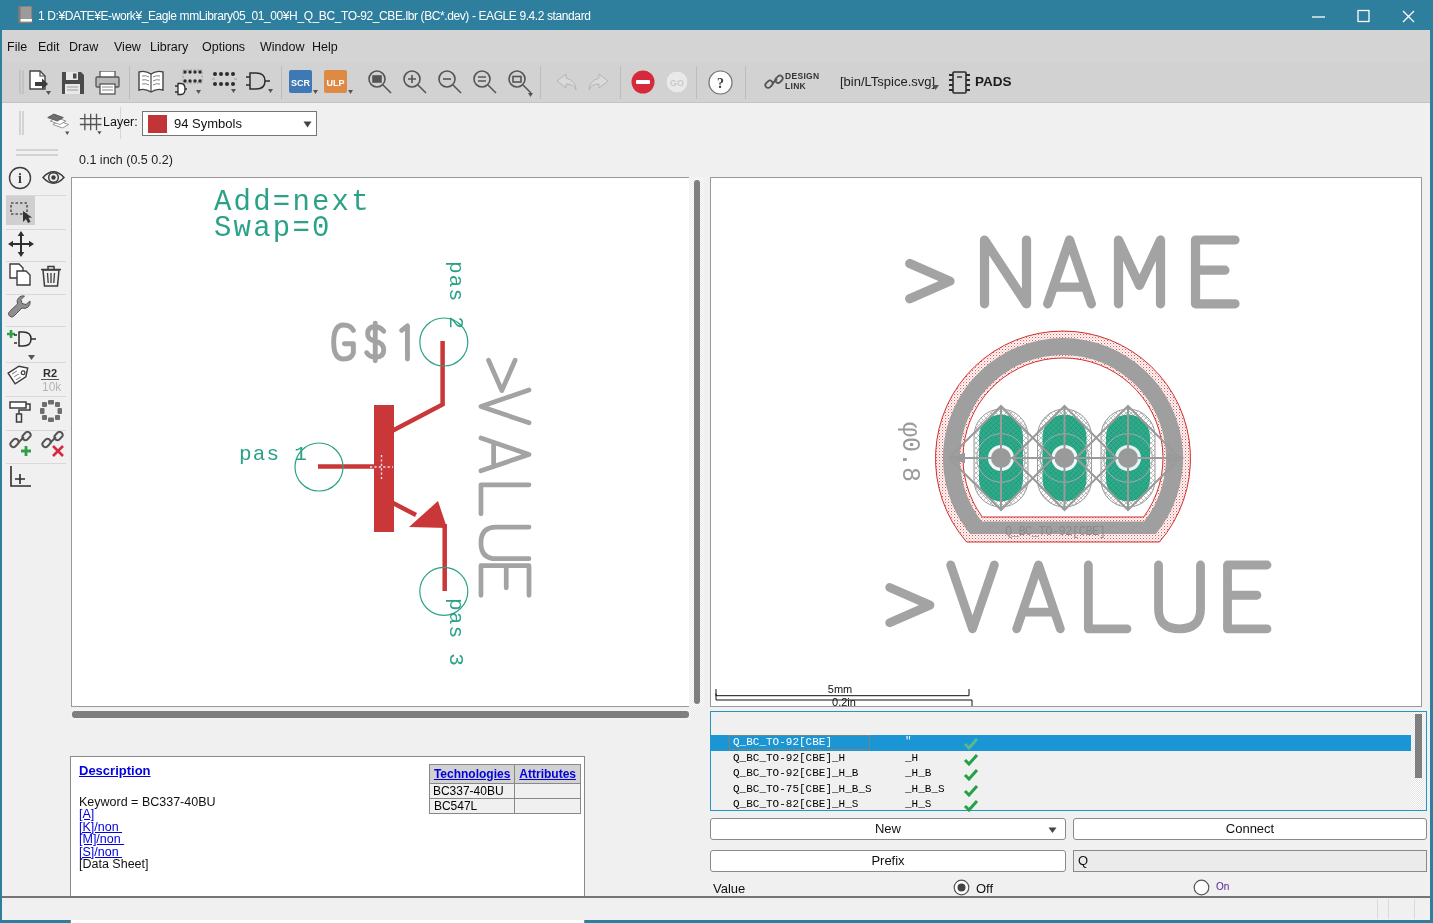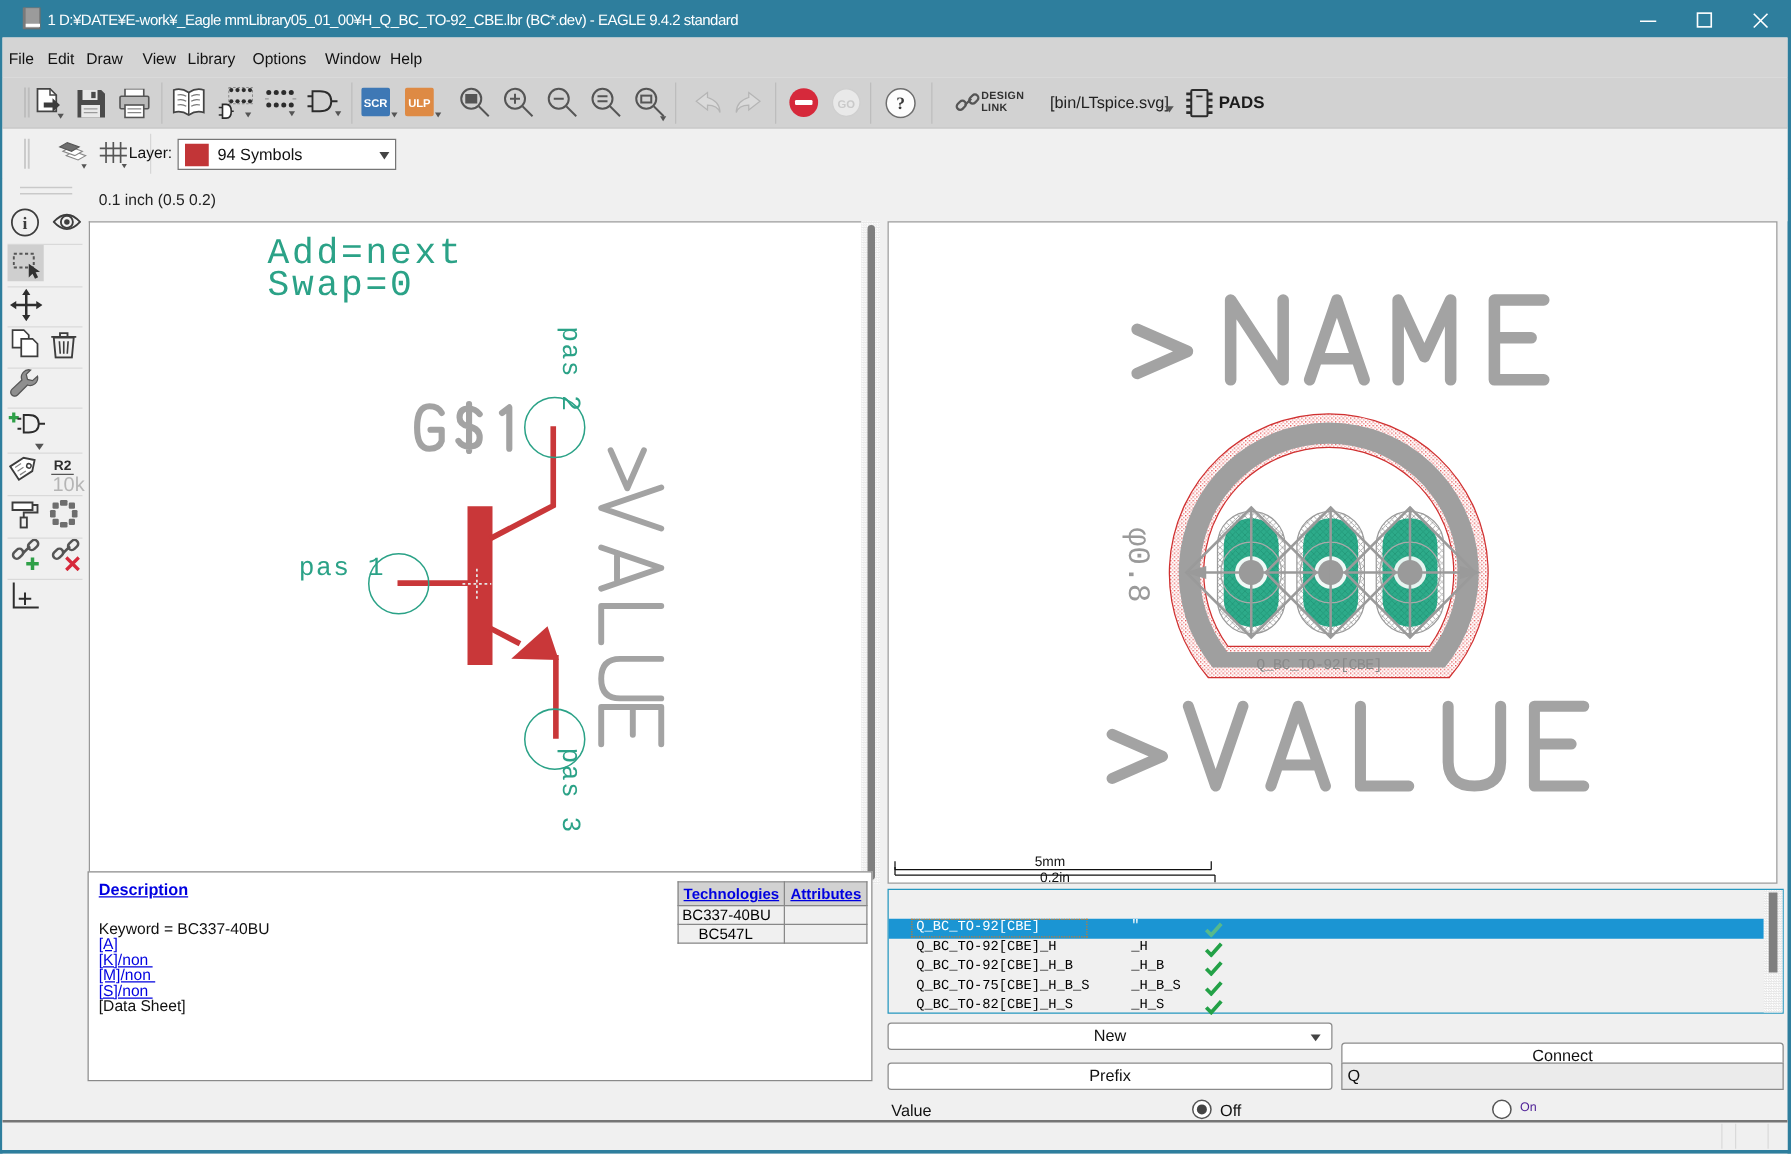--- a/index.html
+++ b/index.html
@@ -20,21 +20,21 @@
 #canvasL { position:absolute; left:71px; top:177px; width:618px; height:530px; background:#fff; border:1px solid #999; border-right:none; }
 #vscrollL { position:absolute; left:689px; top:177px; width:15px; height:530px; background:repeating-conic-gradient(#FDFDFD 0% 25%, #E9E9E9 0% 50%) 0 0/2px 2px; }
 #vscrollL .thumb { position:absolute; left:5px; top:3px; width:6px; height:524px; background:#7F7F7F; border-radius:3px; }
 #hscrollL { position:absolute; left:71px; top:709px; width:620px; height:11px; background:repeating-conic-gradient(#FDFDFD 0% 25%, #E9E9E9 0% 50%) 0 0/2px 2px; }
 #hscrollL .thumb { position:absolute; left:1px; top:2px; width:617px; height:7px; background:#7F7F7F; border-radius:3px; }
 #canvasR { position:absolute; left:710px; top:177px; width:712px; height:530px; background:#fff; border:1px solid #999; }
 #pkgtable { position:absolute; left:710px; top:711px; width:717px; height:100px; background:#F0F0F0; border:1px solid #2596BE; font-size:13px; }
 #btnrow { position:absolute; left:710px; top:816px; width:717px; height:82px; }
 .btn { position:absolute; background:#fff; border:1px solid #8a8a8a; border-radius:3px; font-size:13px; text-align:center; color:#111; }
 #statusbar { position:absolute; left:2px; top:896px; width:1428px; height:24px; background:#F0F0F0; border-top:2px solid #757575; font-size:12.5px; color:#111; }
-#descpanel { position:absolute; left:70px; top:697px; width:628px; height:168px; background:#fff; border:1px solid #8a8a8a; font-size:13px; }
+#descpanel { position:absolute; left:70px; top:756px; width:515px; height:168px; background:#fff; border:1px solid #8a8a8a; font-size:13px; }
 a.lnk { color:#0000E0; text-decoration:underline; }
 svg { display:block; }
 </style>
 </head>
 <body>
 <div id="frame"></div>
 <div id="titlebar">
   <svg class="abs" style="left:18px;top:6px" width="15" height="19" viewBox="0 0 15 19">
     <rect x="1" y="0" width="13" height="17" fill="#9b9b9b" stroke="#6e6e6e" stroke-width="1"></rect>
     <rect x="1" y="13" width="13" height="2.5" fill="#fff"></rect>
@@ -288,21 +288,21 @@
       <path d="M1 1 l7 0 -3.5 5 z" fill="#555"></path>
     </svg>
   <div class="abs" style="left:4px;top:219px;width:60px;height:1px;background:#d9d9d9"></div>
 
   <svg class="abs" style="left:5px;top:222px" width="26" height="26" viewBox="0 0 26 26">
     <path d="M1 10 L10 1 h9 v9 L10 19 z" transform="rotate(12 10 10)" fill="#fff" stroke="#3d3d3d" stroke-width="1.5"></path>
     <circle cx="15.5" cy="6.5" r="1.8" fill="none" stroke="#3d3d3d" stroke-width="1.2" transform="rotate(12 10 10)"></circle>
     <path d="M5 10 l4 -4 M7.5 12.5 l4 -4 M10 15 l4 -4" stroke="#888" stroke-width="1" transform="rotate(12 10 10)"></path>
   </svg>
   <div class="abs" style="left:39px;top:224px;font-size:11px;font-weight:bold;color:#2e2e2e;border-bottom:1px solid #555;line-height:12px;padding:0 2px">R2</div>
-  <div class="abs" style="left:39px;top:237px;font-size:16px;color:#b5b5b5;padding:0 1px">10k</div>
+  <div class="abs" style="left:39px;top:237px;font-size:12px;color:#b5b5b5;padding:0 1px">10k</div>
   <div class="abs" style="left:4px;top:253px;width:60px;height:1px;background:#d9d9d9"></div>
 
   <svg class="abs" style="left:5px;top:256px" width="26" height="26" viewBox="0 0 26 26">
     <path d="M3 3 h16 v6 h-16 z" fill="#fff" stroke="#3d3d3d" stroke-width="1.5"></path>
     <path d="M19 5 h4 v6 h-11 v4" fill="none" stroke="#3d3d3d" stroke-width="1.5"></path>
     <rect x="9.5" y="15" width="5" height="8" fill="none" stroke="#3d3d3d" stroke-width="1.5"></rect>
   </svg>
   <svg class="abs" style="left:37px;top:256px" width="24" height="24" viewBox="0 0 24 24">
     <g fill="#6e6e6e">
         <rect x="9" y="1" width="6" height="4.5" rx="1"></rect>
@@ -555,21 +555,21 @@
     <tbody>
         <tr style="background:#D2D2D2">
       <td style="border:1px solid #888;padding:2px 4px;height:17px;font-weight:bold"><a class="lnk">Technologies</a></td>
       <td style="border:1px solid #888;padding:0px 4px;font-weight:bold"><a class="lnk">Attributes</a></td>
     </tr>
     <tr>
           <td style="border:1px solid #888;padding:0px 3px;width:72px;height:15px">BC337-40BU</td>
           <td style="border:1px solid #888;width:56px">&nbsp;</td>
         </tr>
     <tr>
-          <td style="border:1px solid #888;padding:0px 16px;height:15px">BC547L</td>
+          <td style="border:1px solid #888;padding:0px 4px;height:15px">BC547L</td>
           <td style="border:1px solid #888">&nbsp;</td>
         </tr>
   </tbody>
     </table>
 </div>
 <div id="pkgtable">
   <div class="abs" style="left:0;top:23px;width:700px;height:15.5px;background:#1B95D3;color:#fff;font-size:11px;font-family:'Liberation Mono',monospace;letter-spacing:0px;line-height:15px">
     <div class="abs" style="left:22px;top:0px">Q_BC_TO-92[CBE]</div>
     <div class="abs" style="left:18px;top:0px;width:141px;height:15px;border:1px dotted #C87B2E"></div>
     <div class="abs" style="left:194px;top:-1px">"</div>
@@ -608,21 +608,21 @@
   <div class="abs" style="left:700px;top:0;width:15px;height:98px;background:repeating-conic-gradient(#fff 0% 25%, #E3E3E3 0% 50%) 0 0/2px 2px">
     <div class="abs" style="left:4px;top:2px;width:7px;height:64px;background:#7F7F7F"></div>
   </div>
 </div>
 <div id="btnrow">
   <div class="btn" style="left:0px;top:2px;width:356px;height:22px;line-height:20px">New
     <svg class="abs" style="left:337px;top:8px" width="9" height="7">
         <path d="M0.5 0.5 l8 0 -4 5.5 z" fill="#444"></path>
       </svg>
   </div>
-  <div class="btn" style="left:363px;top:18px;width:354px;height:22px;line-height:20px">Connect</div>
+  <div class="btn" style="left:363px;top:2px;width:354px;height:22px;line-height:20px">Connect</div>
   <div class="btn" style="left:0px;top:34px;width:356px;height:22px;line-height:20px">Prefix</div>
   <div class="abs" style="left:363px;top:34px;width:354px;height:22px;background:#EBEBEB;border:1px solid #8a8a8a;font-size:13px;line-height:20px;padding-left:4px;color:#111">Q</div>
   <div class="abs" style="left:3px;top:65px;font-size:13px;color:#111">Value</div>
   <div class="abs" style="left:243px;top:63px">
     <svg width="17" height="17">
         <circle cx="8.5" cy="8.5" r="7.3" fill="#fff" stroke="#555" stroke-width="1.2"></circle>
         <circle cx="8.5" cy="8.5" r="4" fill="#444"></circle>
       </svg>
   </div>
   <div class="abs" style="left:266px;top:65px;font-size:13px;color:#111">Off</div>

